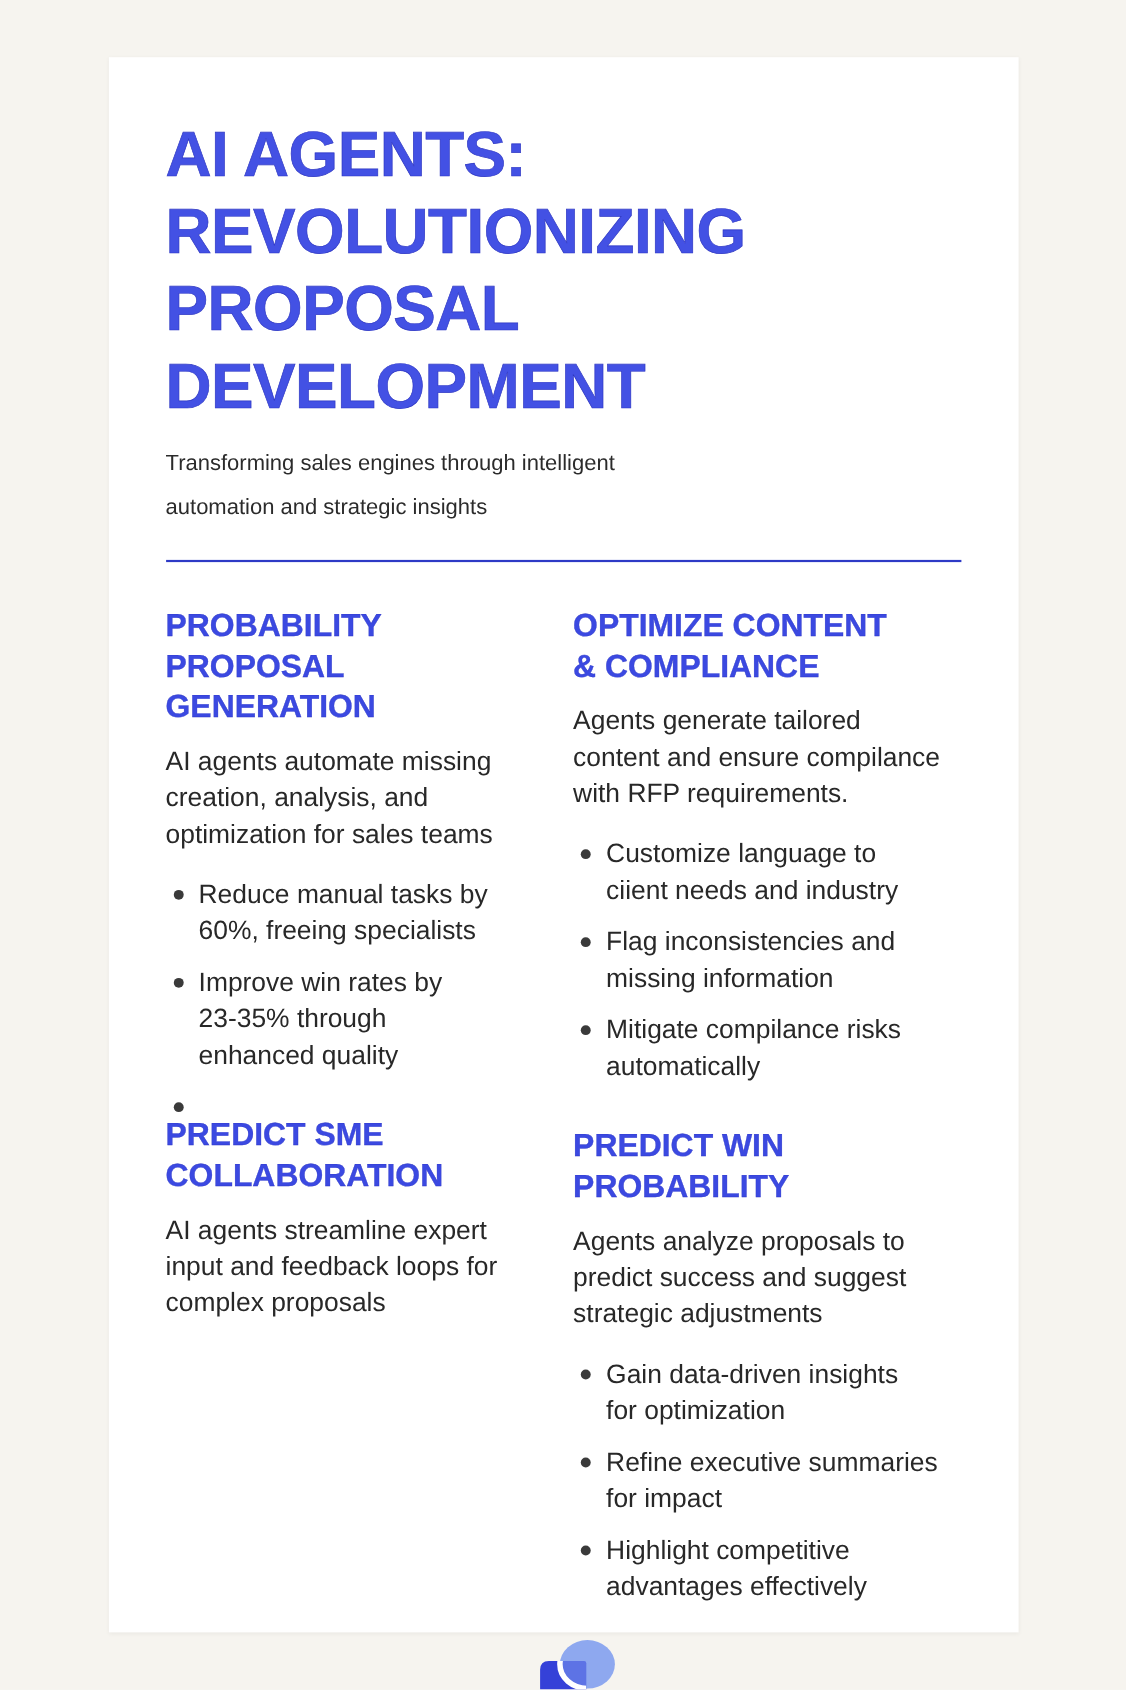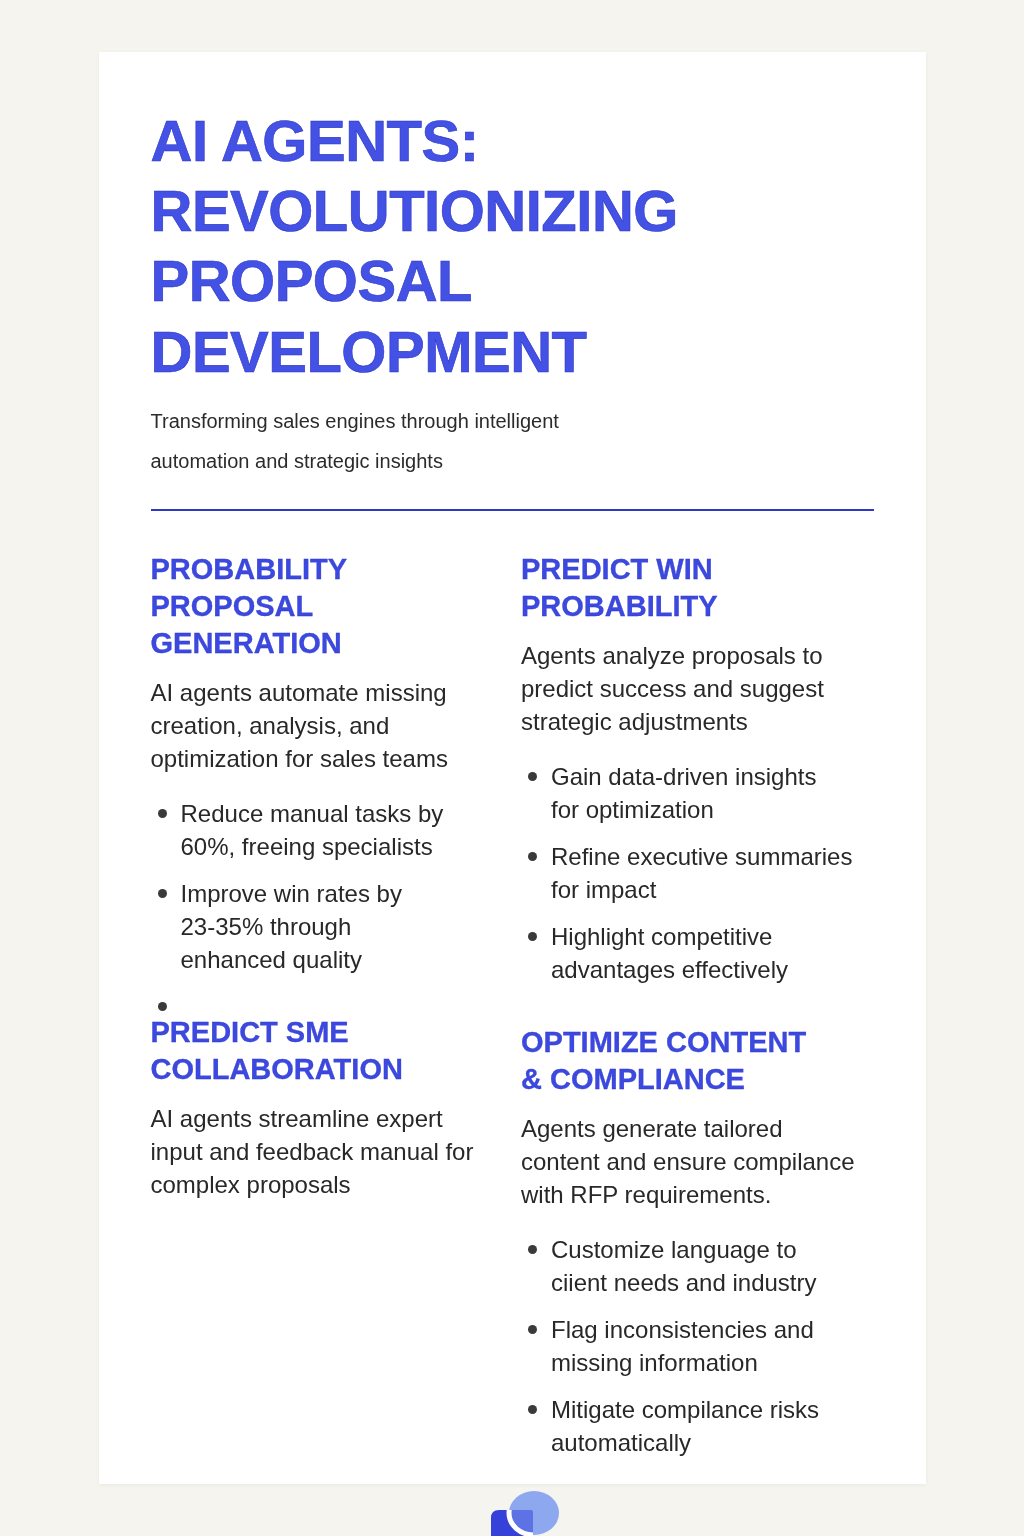--- a/index.html
+++ b/index.html
@@ -132,59 +132,59 @@
 23-35% through
 enhanced quality</span></li>
             <li><span class="dot"></span></li>
           </ul>
         </div>
 
         <div class="sec">
           <div class="sec-heading">PREDICT SME
 COLLABORATION</div>
           <div class="sec-body">AI agents streamline expert
-input and feedback manual for
+input and feedback loops for
 complex proposals</div>
           <ul class="bullets">
           </ul>
         </div>
 
       </div>
 
       <div class="col">
+
+        <div class="sec">
+          <div class="sec-heading">OPTIMIZE CONTENT
+&amp; COMPLIANCE</div>
+          <div class="sec-body">Agents generate tailored
+content and ensure compilance
+with RFP requirements.</div>
+          <ul class="bullets">
+            <li><span class="dot"></span><span class="btext">Customize language to
+ciient needs and industry</span></li>
+            <li><span class="dot"></span><span class="btext">Flag inconsistencies and
+missing information</span></li>
+            <li><span class="dot"></span><span class="btext">Mitigate compilance risks
+automatically</span></li>
+          </ul>
+        </div>
 
         <div class="sec">
           <div class="sec-heading">PREDICT WIN
 PROBABILITY</div>
           <div class="sec-body">Agents analyze proposals to
 predict success and suggest
 strategic adjustments</div>
           <ul class="bullets">
             <li><span class="dot"></span><span class="btext">Gain data-driven insights
 for optimization</span></li>
             <li><span class="dot"></span><span class="btext">Refine executive summaries
 for impact</span></li>
             <li><span class="dot"></span><span class="btext">Highlight competitive
 advantages effectively</span></li>
-          </ul>
-        </div>
-
-        <div class="sec">
-          <div class="sec-heading">OPTIMIZE CONTENT
-&amp; COMPLIANCE</div>
-          <div class="sec-body">Agents generate tailored
-content and ensure compilance
-with RFP requirements.</div>
-          <ul class="bullets">
-            <li><span class="dot"></span><span class="btext">Customize language to
-ciient needs and industry</span></li>
-            <li><span class="dot"></span><span class="btext">Flag inconsistencies and
-missing information</span></li>
-            <li><span class="dot"></span><span class="btext">Mitigate compilance risks
-automatically</span></li>
           </ul>
         </div>
 
       </div>
 
     </div>
 
     <div class="logo-wrap">
       <svg width="110" height="90" viewBox="0 0 110 90" aria-hidden="true">
         <defs>

